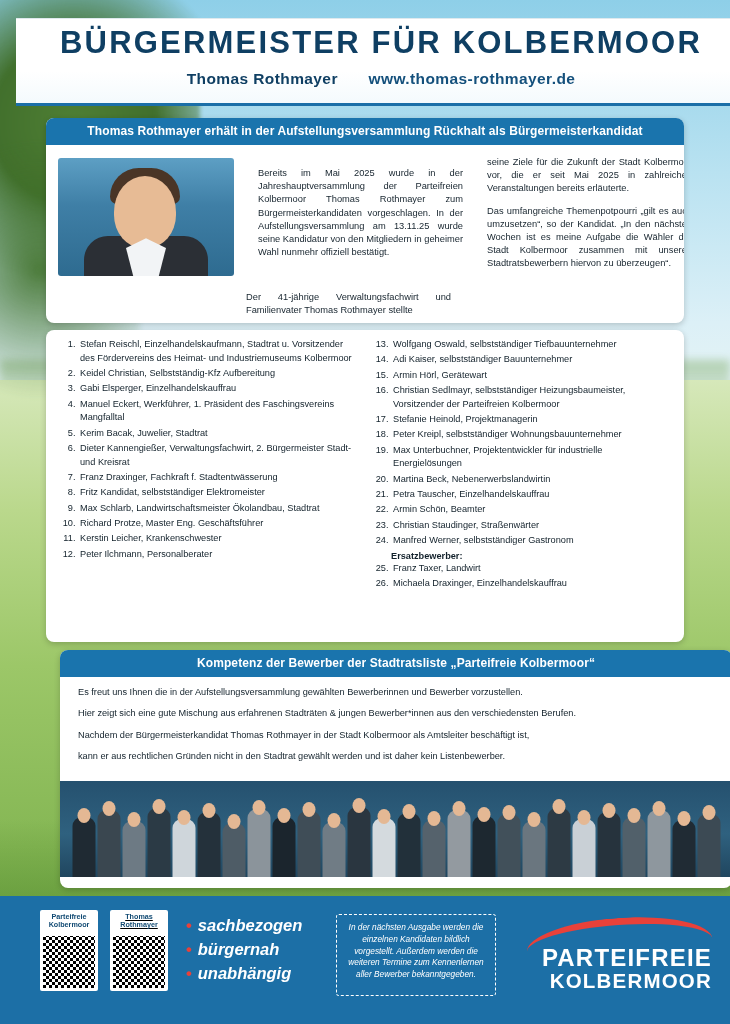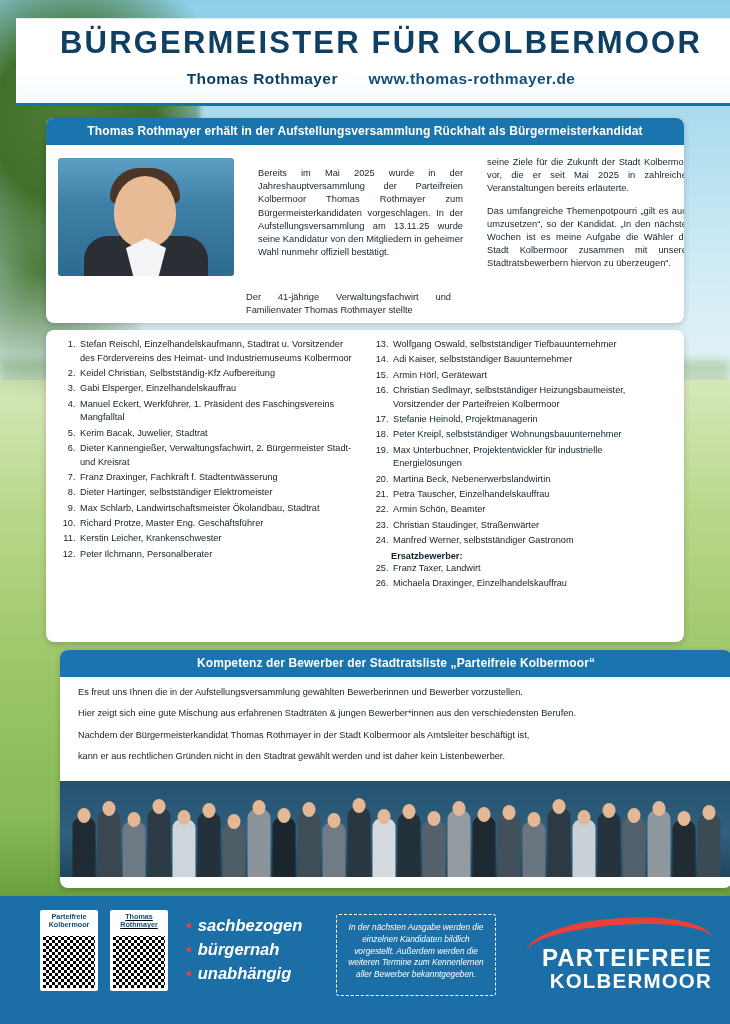--- a/index.html
+++ b/index.html
@@ -292,21 +292,21 @@
     <div class="liste-cols">
       <div class="liste-col">
         <ol class="cand" start="1">
           <li>Stefan Reischl, Einzelhandelskaufmann, Stadtrat u. Vorsitzender des Fördervereins des Heimat- und Industriemuseums Kolbermoor</li>
           <li>Keidel Christian, Selbstständig-Kfz Aufbereitung</li>
           <li>Gabi Elsperger, Einzelhandelskauffrau</li>
           <li>Manuel Eckert, Werkführer, 1. Präsident des Faschingsvereins Mangfalltal</li>
           <li>Kerim Bacak, Juwelier, Stadtrat</li>
           <li>Dieter Kannengießer, Verwaltungsfachwirt, 2. Bürgermeister Stadt- und Kreisrat</li>
           <li>Franz Draxinger, Fachkraft f. Stadtentwässerung</li>
-          <li>Dieter Hartinger, selbstständiger Elektromeister</li>
+          <li>Fritz Kandidat, selbstständiger Elektromeister</li>
           <li>Max Schlarb, Landwirtschaftsmeister Ökolandbau, Stadtrat</li>
           <li>Richard Protze, Master Eng. Geschäftsführer</li>
           <li>Kerstin Leicher, Krankenschwester</li>
           <li>Peter Ilchmann, Personalberater</li>
         </ol>
       </div>
       <div class="liste-col">
         <ol class="cand" start="13">
           <li>Wolfgang Oswald, selbstständiger Tiefbauunternehmer</li>
           <li>Adi Kaiser, selbstständiger Bauunternehmer</li>

